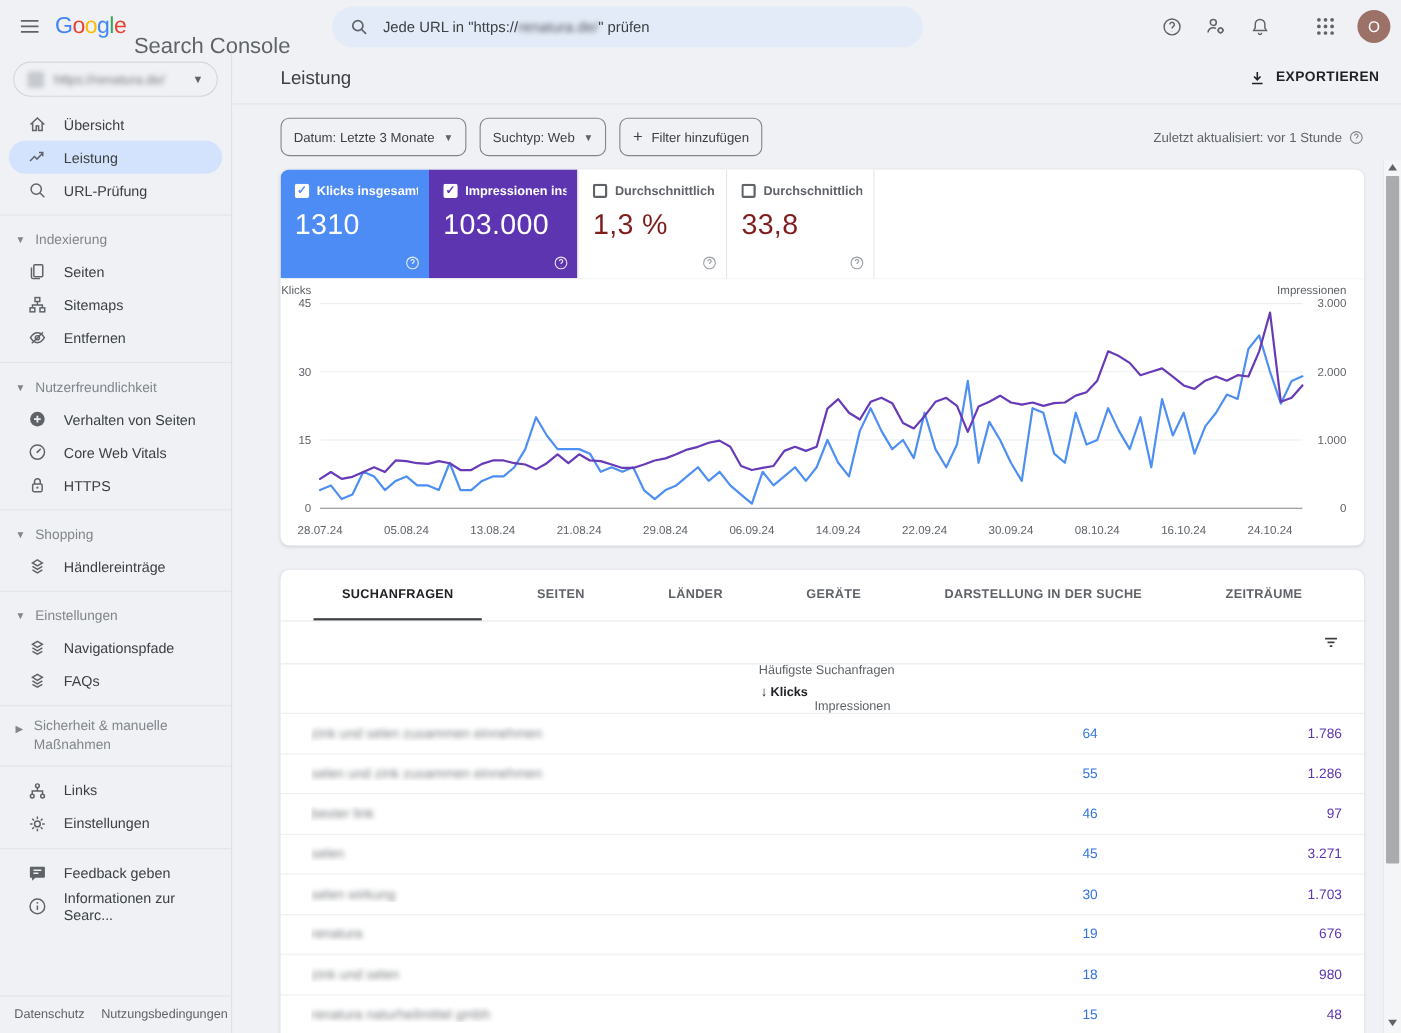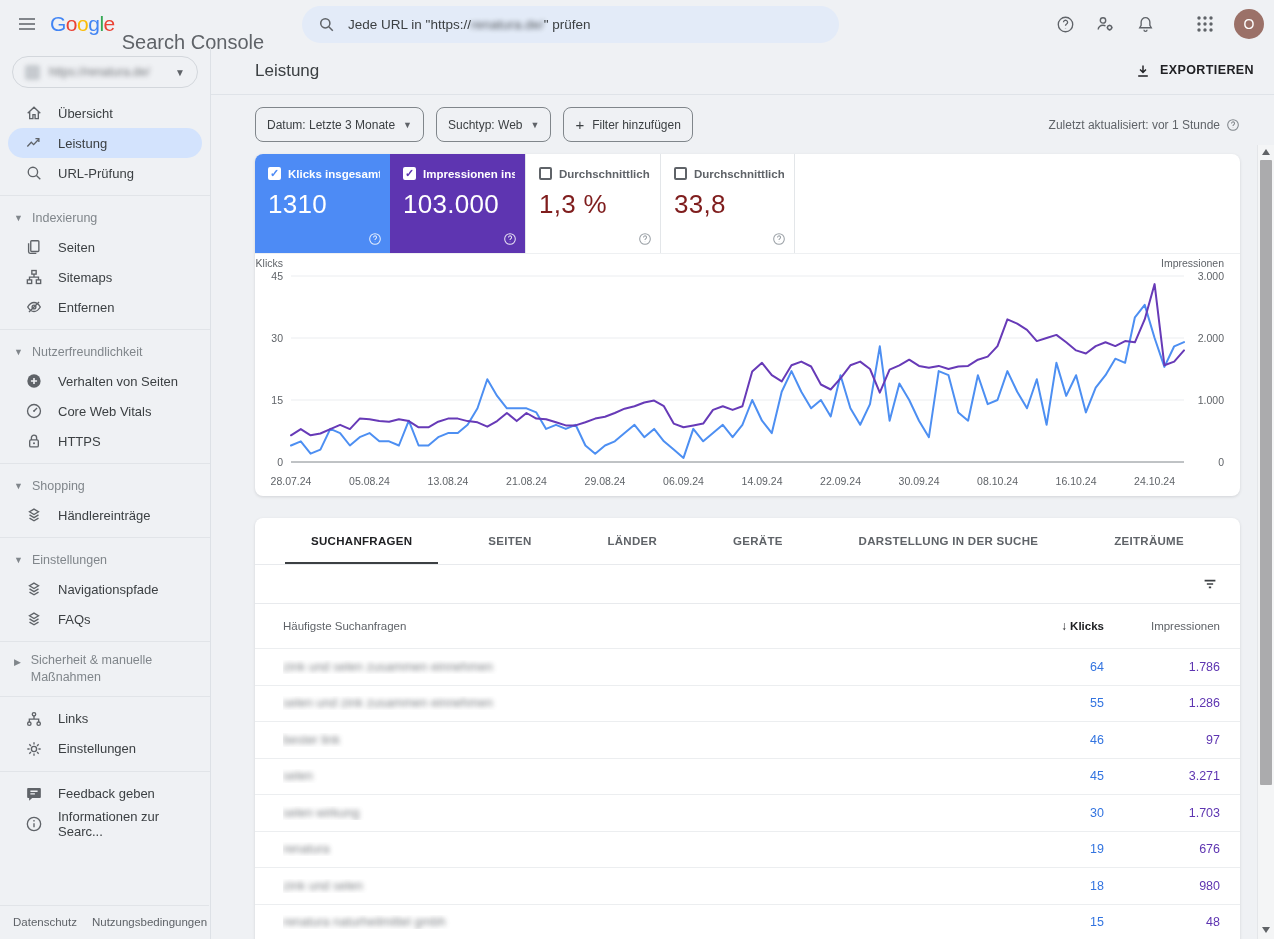--- a/index.html
+++ b/index.html
@@ -69,27 +69,27 @@
   .at { font-size:10.5px; fill:#5f6368; }
 
   
   .table-panel { margin-top:22px; border-radius:8px 8px 0 0; }
   .tabs { height:47px; display:flex; justify-content:space-between; padding:0 30px; border-bottom:1px solid #e8eaed; }
   .tab { display:flex; align-items:center; padding:0 26px; position:relative; font-size:11.5px; font-weight:bold; letter-spacing:.3px; color:#5f6368; cursor:pointer; white-space:nowrap; }
   .tab.active { color:#202124; }
   .tab.active::after { content:""; position:absolute; left:0; right:0; bottom:0; height:2px; background:#3c4043; }
   .table-toolbar { height:39px; display:flex; align-items:center; justify-content:flex-end; padding:0 21px; border-bottom:1px solid #e8eaed; }
   .filter-icon { width:18px; height:18px; color:#3c4043; cursor:pointer; }
-  .thead { display:flex; align-items:center; height:44px; padding:0 20px 0 28px; font-size:11.5px; color:#5f6368; }
+  .thead { display:flex; align-items:center; height:44px; padding:0 20px 0 28px; font-size:11.5px; color:#5f6368;flex-direction:column; }
   .thead .c-clicks { color:#202124; font-weight:bold; }
   .sort-arrow { color:#202124; margin-right:3px; font-size:12px; }
   .trow { display:flex; align-items:center; height:36.5px; padding:0 20px 0 28px; border-top:1px solid #eceef0; font-size:12.5px; cursor:pointer; }
   .c-query { flex:1; color:#5f6368; overflow:hidden; white-space:nowrap; }
   .c-query span { filter:blur(2.6px); opacity:.8; }
-  .c-clicks { width:120px; text-align:right; color:#3374e0; }
+  .c-clicks { width:120px; color:#3374e0; }
   .c-impr { width:116px; text-align:right; color:#5e35b1; }
 
   
   .scrollbar { position:absolute; top:145px; right:0; bottom:0; width:17px; background:#f4f5f6; border-left:1px solid #e4e6e9; }
   .sb-arrow { position:absolute; left:0; right:0; height:14px; display:flex; align-items:center; justify-content:center; cursor:pointer; }
   .sb-arrow.up { top:0; }
   .sb-arrow.down { bottom:2px; }
   .tri-up { width:0; height:0; border-left:4px solid transparent; border-right:4px solid transparent; border-bottom:6px solid #606367; }
   .tri-down { width:0; height:0; border-left:4px solid transparent; border-right:4px solid transparent; border-top:6px solid #606367; }
   .sb-thumb { position:absolute; left:2px; right:2px; top:15px; height:625px; background:#ababad; border-radius:1px; cursor:grab; }

